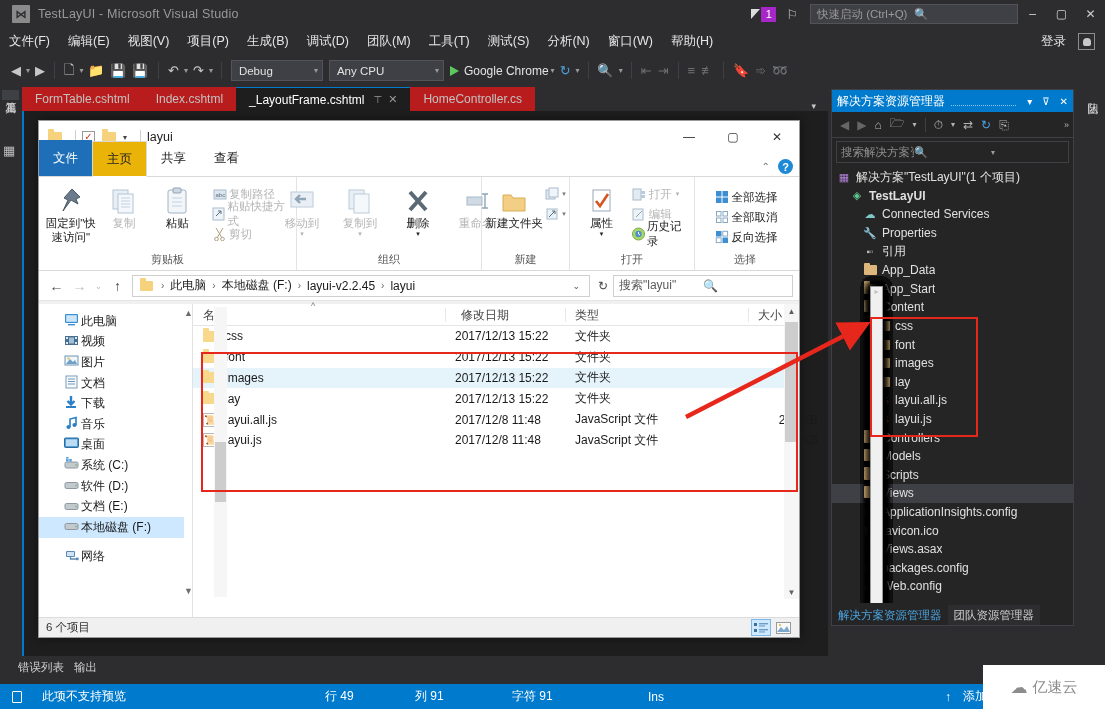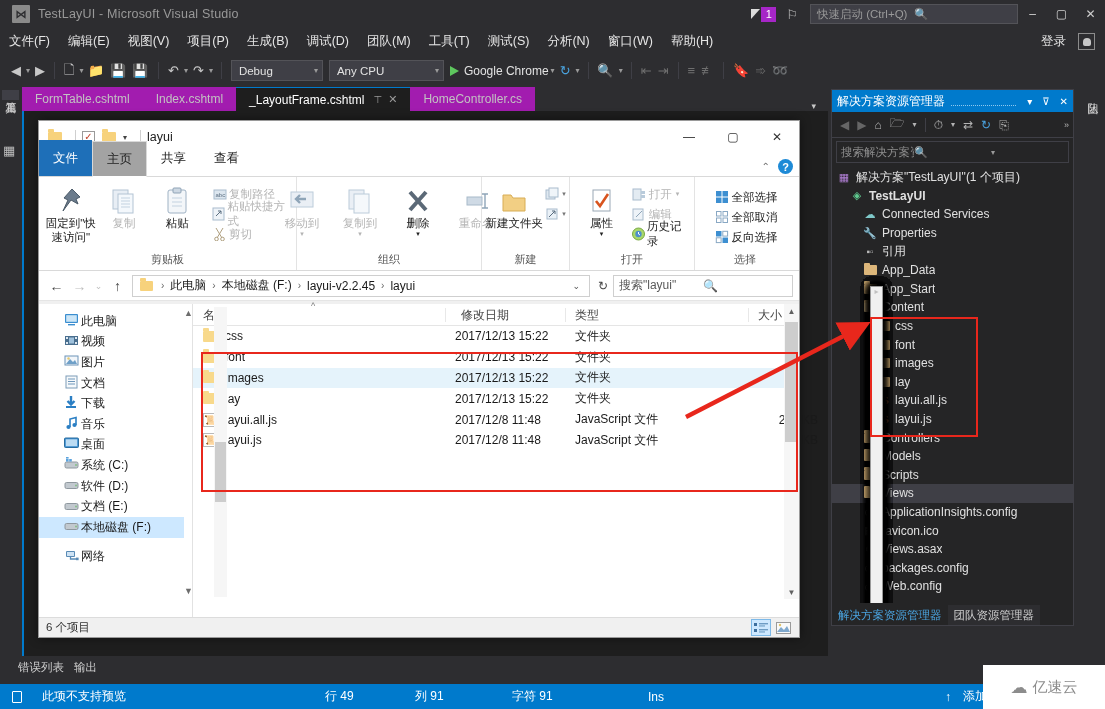--- a/index.html
+++ b/index.html
@@ -46,21 +46,21 @@
     font-size:11.5px; display:flex; align-items:center; padding:0 4px 0 7px; margin:0 3px;}
   .tb-combo .cv{ flex:1; }
   .tb-combo .cc{ color:#9a9a9a; font-size:8px; margin-left:8px;}
   .play-tri{ width:0;height:0;border-left:9px solid #5ec75e;
      border-top:5.5px solid transparent; border-bottom:5.5px solid transparent; margin:0 5px 0 3px;}
   .run-label{ color:#e2e2e2; font-size:12px; }
 
   .vs-tabstrip{ position:absolute; left:22px; top:87px; width:800px; height:24px;
     background:#2d2d30; display:flex; align-items:flex-end; }
   .vtab{ height:24px; padding:0 13px; display:flex; align-items:center;
-    color:#c2c2c2; font-size:12px; background:#a21caf; }
+    color:#c2c2c2; font-size:12px; background:#b91c1c; }
   .vtab.active{ background:#1e1e1e; color:#ffffff; border-top:1px solid #007acc; }
   .vtab .pin{ color:#9a9a9a; font-size:10px; margin-left:9px;}
   .vtab .xx{ color:#9a9a9a; font-size:11px; margin-left:6px;}
   .tab-scroll{ margin-left:auto; color:#c8c8c8; font-size:9px; padding-right:6px;}
 
   .vs-leftrail{ position:absolute; left:0; top:87px; width:22px; height:580px; background:#2d2d30;}
   .rail-tab{ position:absolute; top:3px; left:2px; width:17px; padding:5px 1px;
     background:#3f3f46; color:#d0d0d0; font-size:11px;
     writing-mode:vertical-rl; text-orientation:upright; letter-spacing:-1px;}
   .rail-ico{ position:absolute; left:3px; top:56px; color:#bdbdbd; font-size:13px;}
@@ -133,21 +133,21 @@
   .exp-title .nm{ color:#222; font-size:12.5px;}
   .exp-wbtns{ margin-left:auto; display:flex; height:32px;}
   .ewb{ width:44px;height:32px; display:flex;align-items:center;justify-content:center;
      color:#333; font-size:12px;}
 
   .exp-ribtabs{ height:24px; background:#fff; display:flex; align-items:flex-end;
      border-bottom:1px solid #d9d9d9; position:relative;}
   .rtab{ height:36px; padding:0 14px; display:flex; align-items:center; font-size:12.5px;
      color:#222;}
   .rtab.file{ background:#1e6fb8; color:#fff; }
-  .rtab.active{ background:#a3a3a3; border:1px solid #d9d9d9; border-bottom:1px solid #fff;
+  .rtab.active{ background:#eab308; border:1px solid #d9d9d9; border-bottom:1px solid #fff;
      margin-bottom:-1px;margin-top:22px; }
   .rib-right{ position:absolute; right:6px; bottom:2px; display:flex; align-items:center;}
   .rib-caret{ color:#6b6b6b; font-size:10px; margin-right:8px;}
   .rib-help{ width:15px;height:15px;border-radius:50%;background:#1e8ad6;color:#fff;
      font-size:11px;display:flex;align-items:center;justify-content:center; font-weight:bold;}
 
   .ribbon{ height:94px; background:#fff; border-bottom:1px solid #d9d9d9;
      display:flex; align-items:stretch; }
   .rgroup{ display:flex; flex-direction:column; align-items:center; border-right:1px solid #e3e3e3;
      padding:2px 5px 0 5px; }

